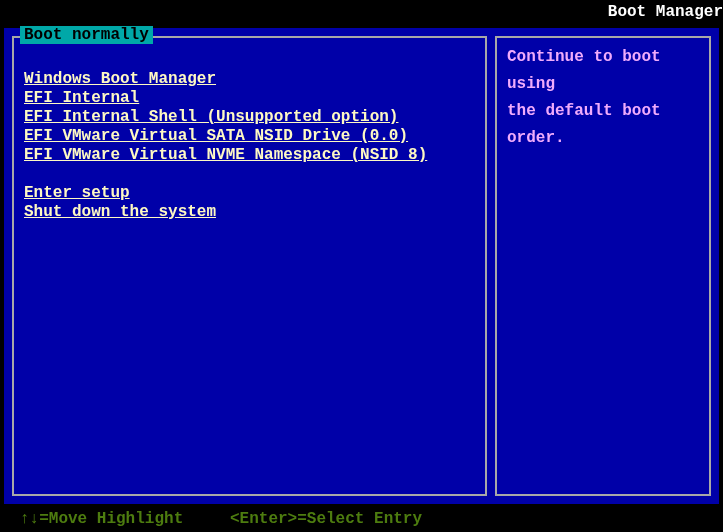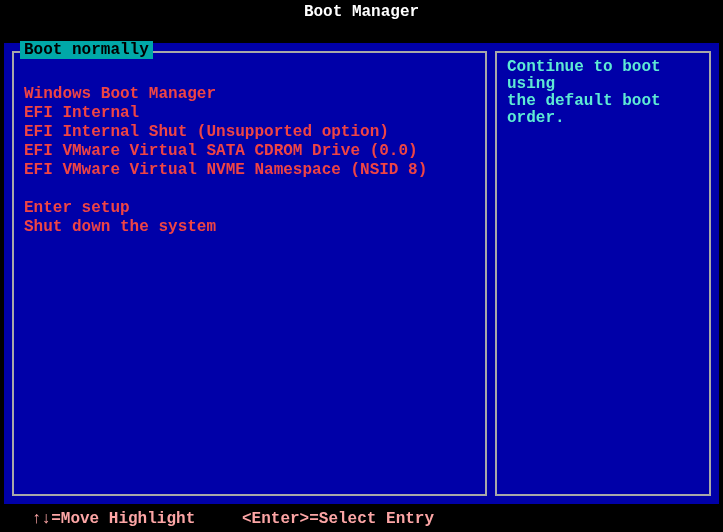--- a/index.html
+++ b/index.html
@@ -12,34 +12,33 @@
     height: 532px;
     background: #000;
     font-family: "Courier New", monospace;
     font-size: 16px;
     font-weight: bold;
     color: #a8a8a8;
     overflow: hidden;
     position: relative;
   }
   .title-bar {
-    text-align: center;
+    text-align: right;
     color: #fff;
     padding: 3px 0 5px 0;
     font-weight: bold;
   }
   .main-area {
     position: absolute;
     top: 28px;
     left: 4px;
     right: 4px;
     bottom: 28px;
     background: #0000a8;
     display: flex;
-    margin-top: 15px;
   }
   .left-panel {
     flex: 1;
     position: relative;
     border: 2px solid #a8a8a8;
     margin: 8px 4px 8px 8px;
   }
   .right-panel {
     width: 216px;
     border: 2px solid #a8a8a8;
@@ -52,39 +51,40 @@
     left: 6px;
     background: #00a8a8;
     color: #000;
     padding: 0 4px;
     font-weight: bold;
   }
   .menu-list {
     padding: 32px 10px 10px 10px;
   }
   .menu-item {
-    color: #ef4444;
+    color: #fef9c3;
     line-height: 19px;
     white-space: nowrap;
     cursor: default;
+    text-decoration: underline;
   }
   .menu-gap {
     height: 19px;
   }
   .right-panel .help-line {
-    color: #5eead4;
-    line-height: 17px;
+    color: #f0abfc;
+    line-height: 27px;
   }
   .footer {
     position: absolute;
     bottom: 4px;
     left: 0;
     right: 0;
-    color: #fca5a5;
-    padding: 0 32px;
+    color: #4d7c0f;
+    padding: 0 20px;
     display: flex;
   }
   .footer-left {
     width: 210px;
   }
   .footer-center {
     flex: 1;
   }
 </style>
 </head>
@@ -93,22 +93,22 @@
 <div class="title-bar">
   <span>Boot Manager</span>
 </div>
 
 <div class="main-area">
   <div class="left-panel">
     <div class="selected-label">Boot normally</div>
     <div class="menu-list">
       <div class="menu-item">Windows Boot Manager</div>
       <div class="menu-item">EFI Internal</div>
-      <div class="menu-item">EFI Internal Shut (Unsupported option)</div>
-      <div class="menu-item">EFI VMware Virtual SATA CDROM Drive (0.0)</div>
+      <div class="menu-item">EFI Internal Shell (Unsupported option)</div>
+      <div class="menu-item">EFI VMware Virtual SATA NSID Drive (0.0)</div>
       <div class="menu-item">EFI VMware Virtual NVME Namespace (NSID 8)</div>
       <div class="menu-gap"></div>
       <div class="menu-item">Enter setup</div>
       <div class="menu-item">Shut down the system</div>
     </div>
   </div>
   <div class="right-panel">
     <div class="help-line">Continue to boot using</div>
     <div class="help-line">the default boot order.</div>
   </div>

